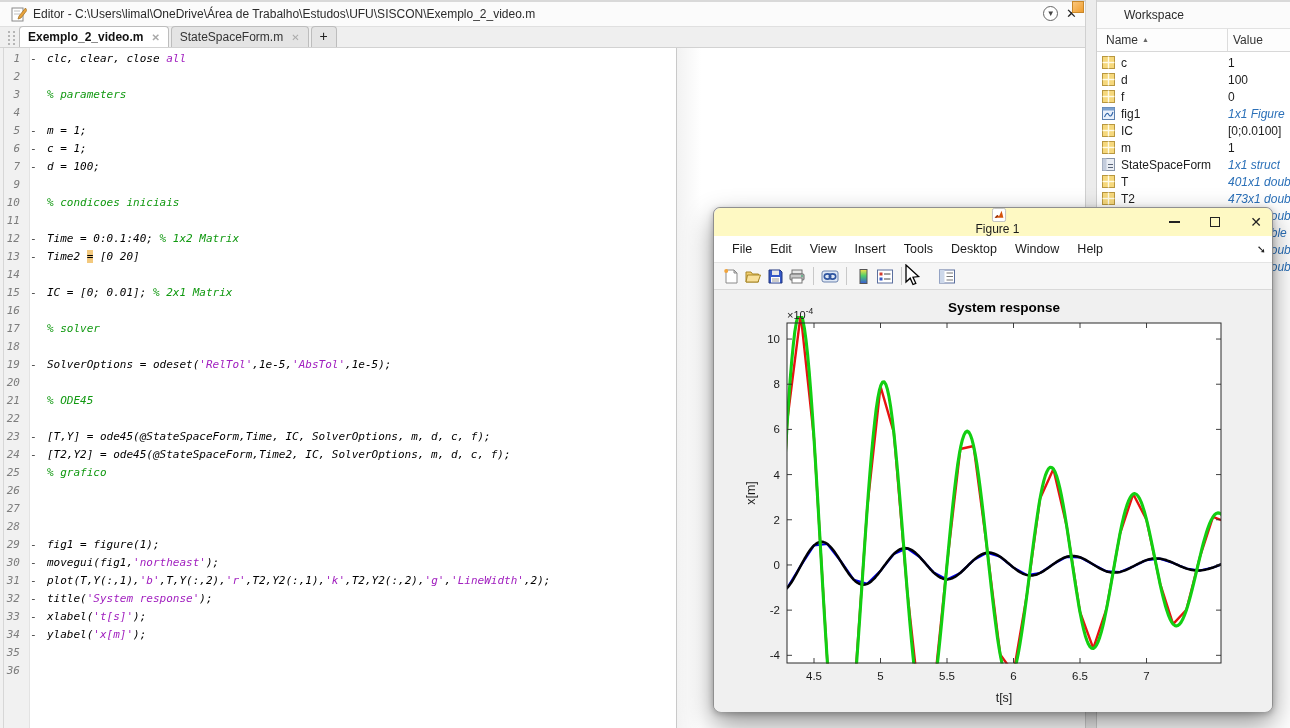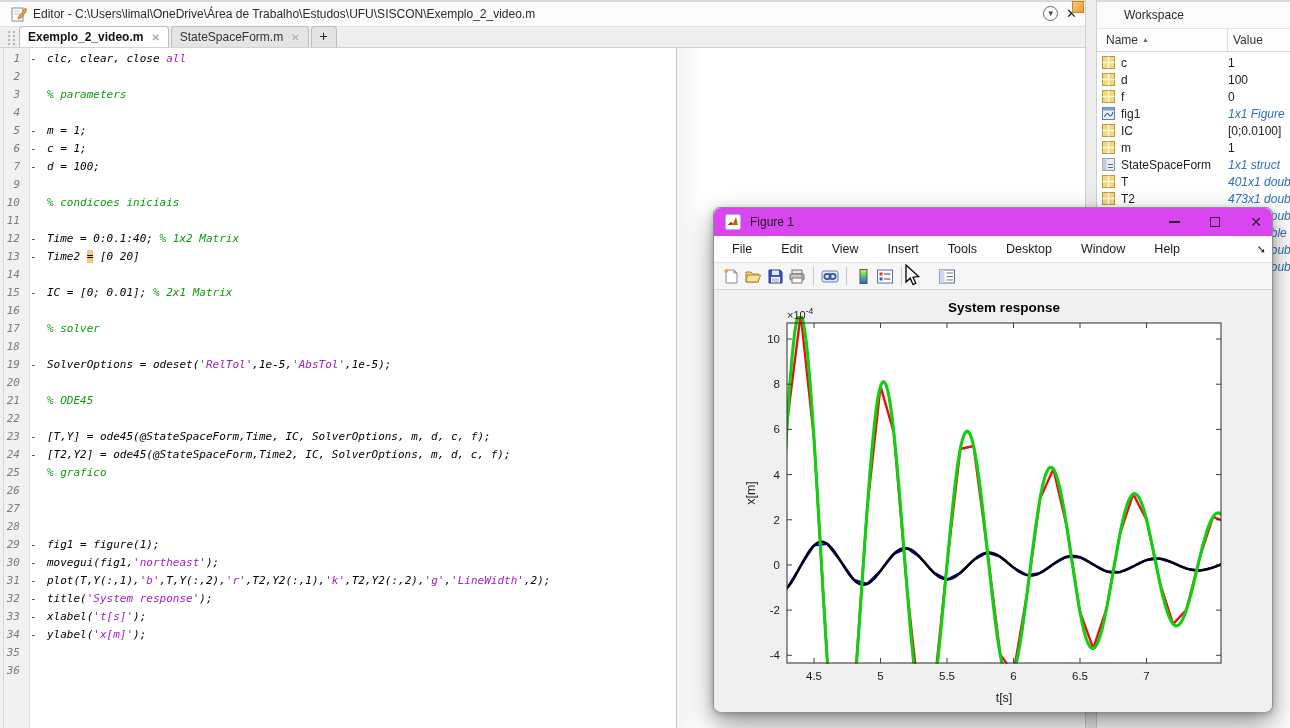--- a/index.html
+++ b/index.html
@@ -49,21 +49,21 @@
   .sort-arrow { font-size:7px; color:#666; margin-left:4px; vertical-align:2px; }
   .ws-rows { position:absolute; left:0; top:52px; width:193px; }
   .ws-row { height:17px; display:flex; align-items:center; font-size:12px; white-space:nowrap; overflow:hidden; }
   .ws-ic { width:13px; height:13px; margin:0 6px 0 5px; flex:0 0 auto; }
   .ws-name { width:107px; color:#1c1c1c; overflow:hidden; flex:0 0 auto; }
   .ws-val { color:#1c1c1c; overflow:hidden; }
   .ws-val.summary { color:#2b70b8; font-style:italic; }
 
   
   .figwin { position:absolute; left:713px; top:207px; width:560px; height:505px; background:#f0f0f0; border:1px solid #8f8f8f; border-radius:7px; box-shadow:0 12px 28px rgba(0,0,0,0.42), 0 2px 6px rgba(0,0,0,0.25); z-index:10; }
-  .fig-titlebar { height:28px; background:#d946ef; border-radius:7px 7px 0 0; display:flex; align-items:center; }
+  .fig-titlebar { height:28px; background:#fef9c3; border-radius:7px 7px 0 0; display:flex; align-items:center;flex-direction:column; }
   .fig-title-icon { width:16px; height:16px; margin-left:11px; }
   .fig-title-text { font-size:12px; color:#1b1b1b; margin-left:9px; }
   .fig-winbtns { position:absolute; right:10px; top:0; height:28px; display:flex; align-items:center; gap:30px; }
   .btn-min { width:11px; height:2px; background:#222; }
   .btn-max { width:10px; height:10px; border:1.5px solid #222; }
   .btn-close-x { font-size:14px; color:#222; line-height:14px; }
   .fig-menubar { height:27px; background:#ffffff; border-bottom:1px solid #e4e4e4; display:flex; align-items:center; padding-left:9px; position:relative; }
   .menu-item { font-size:12.5px; color:#1b1b1b; padding:0 9px; }
   .dock-arrow { position:absolute; right:6px; top:7px; font-size:11px; color:#222; }
   .fig-toolbar { height:27px; background:#f6f6f6; border-bottom:1px solid #d9d9d9; display:flex; align-items:center; padding-left:6px; }
@@ -291,21 +291,21 @@
         <path d="M3 11 L6 8 L7.2 8.9 L5.2 11 Z" fill="#8f2e0b"></path>
       </svg>
       <span class="fig-title-text">Figure 1</span>
       <div class="fig-winbtns">
         <div class="btn-min"></div>
         <div class="btn-max"></div>
         <div class="btn-close-x">✕</div>
       </div>
     </div>
     <div class="fig-menubar">
-      <div id="fig-menu-host" style="display:flex;gap:11px;">
+      <div id="fig-menu-host" style="display:flex;">
           <div class="menu-item">File</div>
           <div class="menu-item">Edit</div>
           <div class="menu-item">View</div>
           <div class="menu-item">Insert</div>
           <div class="menu-item">Tools</div>
           <div class="menu-item">Desktop</div>
           <div class="menu-item">Window</div>
           <div class="menu-item">Help</div>
         </div>
       <span class="dock-arrow">➘</span>

